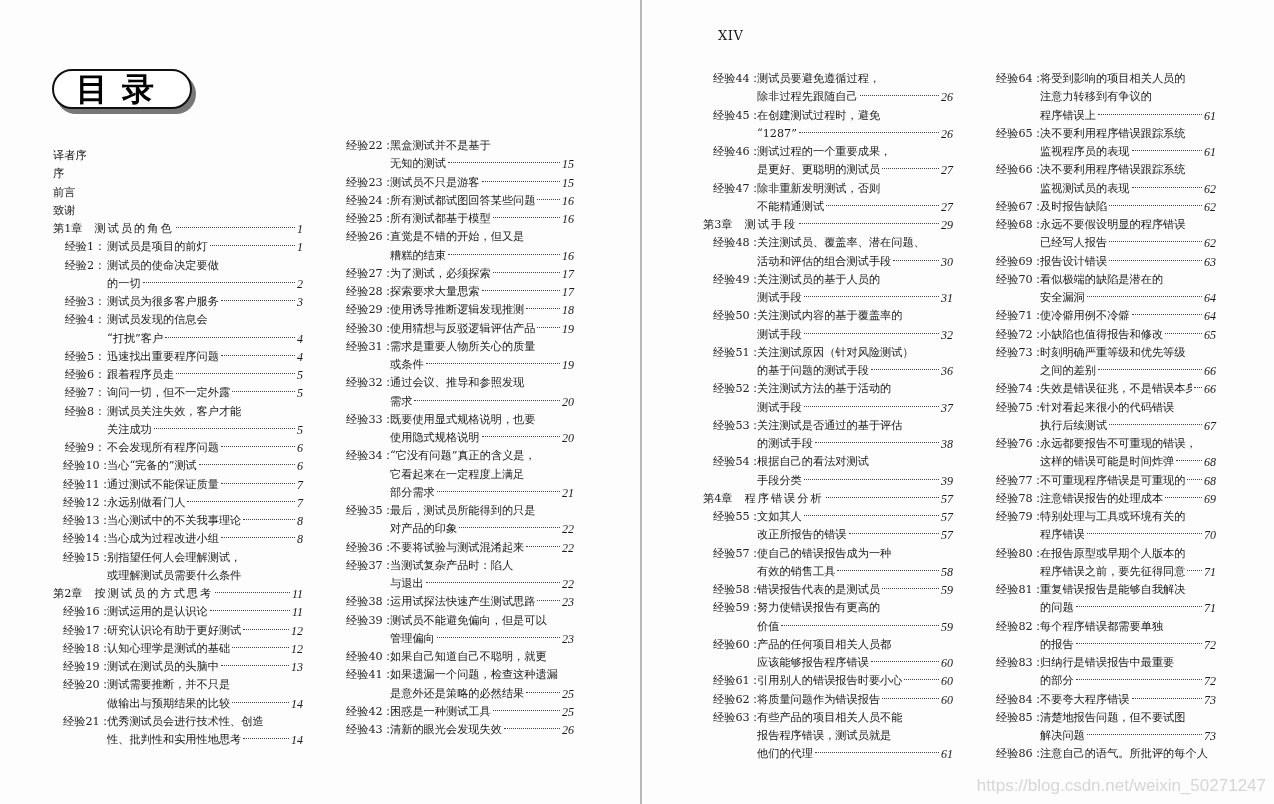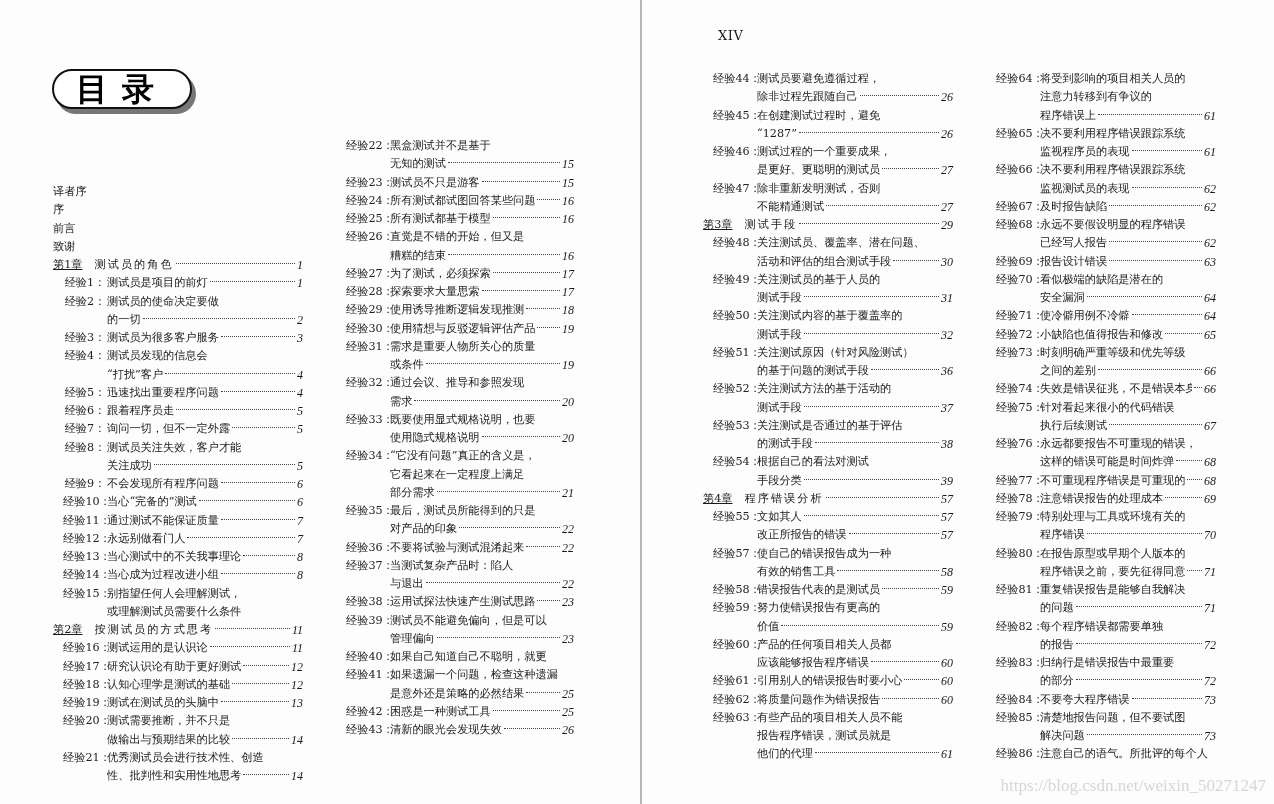--- a/index.html
+++ b/index.html
@@ -22,41 +22,41 @@
     padding: 0 36px 0 22px; box-sizing: border-box;
   }
   .title-badge span {
     font-family: "DejaVu Sans", "Liberation Sans", sans-serif;
     font-weight: bold; font-size: 32px; line-height: 1; color: #000;
   }
 
   .page-number { position: absolute; left: 718px; top: 28px; font-size: 13px; letter-spacing: 0.5px; }
 
   .col { position: absolute; font-size: 11.2px; text-align: center; }
-  .col-1 { left: 53px; top: 147px; width: 250px; margin-top: 36px; }
+  .col-1 { left: 53px; top: 147px; width: 250px; }
   .col-2 { left: 336px; top: 137px; width: 238px; }
   .col-3 { left: 703px; top: 70px; width: 250px; }
   .col-4 { left: 986px; top: 70px; width: 230px; }
 
   .row { display: flex; height: 18.25px; line-height: 18.25px; white-space: nowrap; }
   .entry { display: flex; flex-direction: column; }
   .entry .line { display: flex; height: 18.25px; line-height: 18.25px; white-space: nowrap; }
   .entry .num { flex: 0 0 auto; width: 54px; padding-left: 10px; box-sizing: border-box; color: #222; }
   .entry .cont { flex: 0 0 auto; width: 54px; padding-left: 10px; box-sizing: border-box; }
   .entry .txt, .row .txt { flex: 0 1 auto; overflow: hidden; }
   .dots {
     flex: 1 1 auto; margin: 0 2px; position: relative; top: -3px;
     border-bottom: 1.5px dotted #444; height: 10px; min-width: 8px;
   }
   .pg { flex: 0 0 auto; font-style: italic; font-family: "Liberation Serif", serif; font-size: 12px; }
   .chapter .txt { letter-spacing: 2px; }
-  .chapter .lbl { margin-right: 10px; text-decoration: underline; }
+  .chapter .lbl { margin-right: 10px; }
 
   .watermark {
-    position: absolute; right: 8px; bottom: 8px; font-family: Liberation Serif, serif;
+    position: absolute; right: 8px; bottom: 8px; font-family: Liberation Sans, sans-serif;
     font-size: 17px; color: #d6d6d6;
   }
 </style>
 </head>
 <body>
 
 <div class="page page-left">
   <div class="title-badge">
     <span>目</span>
     <span>录</span>

